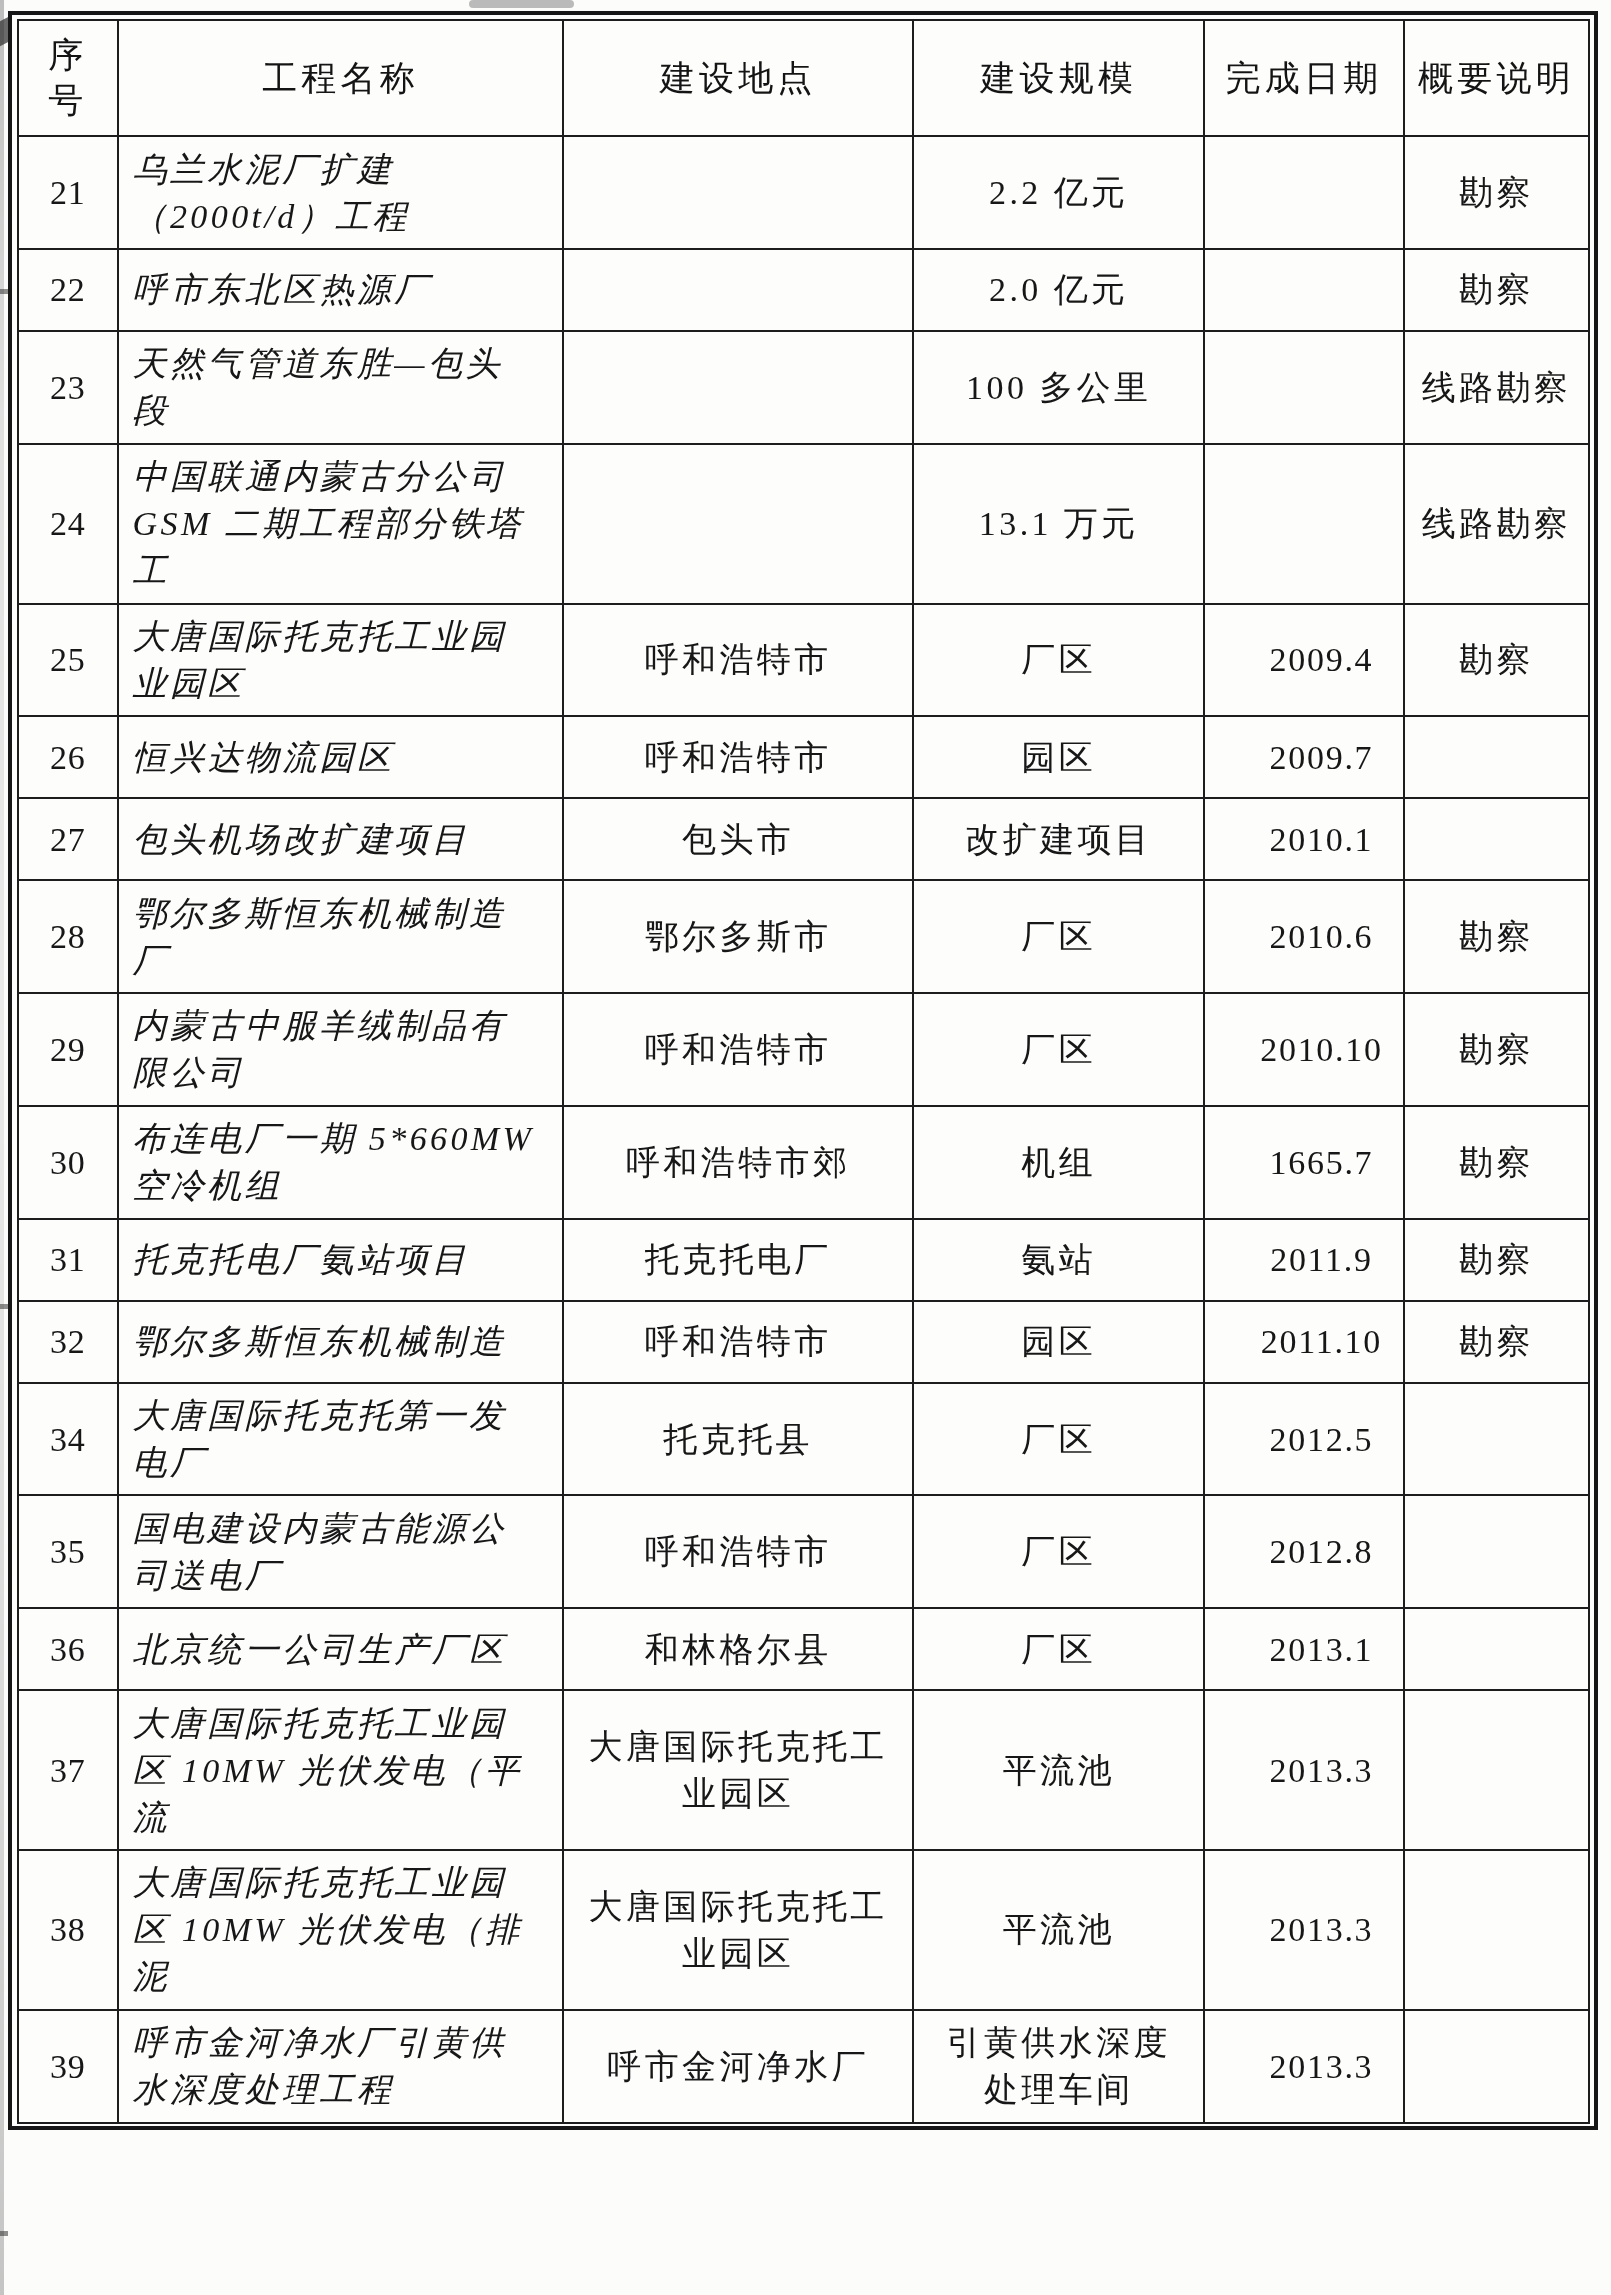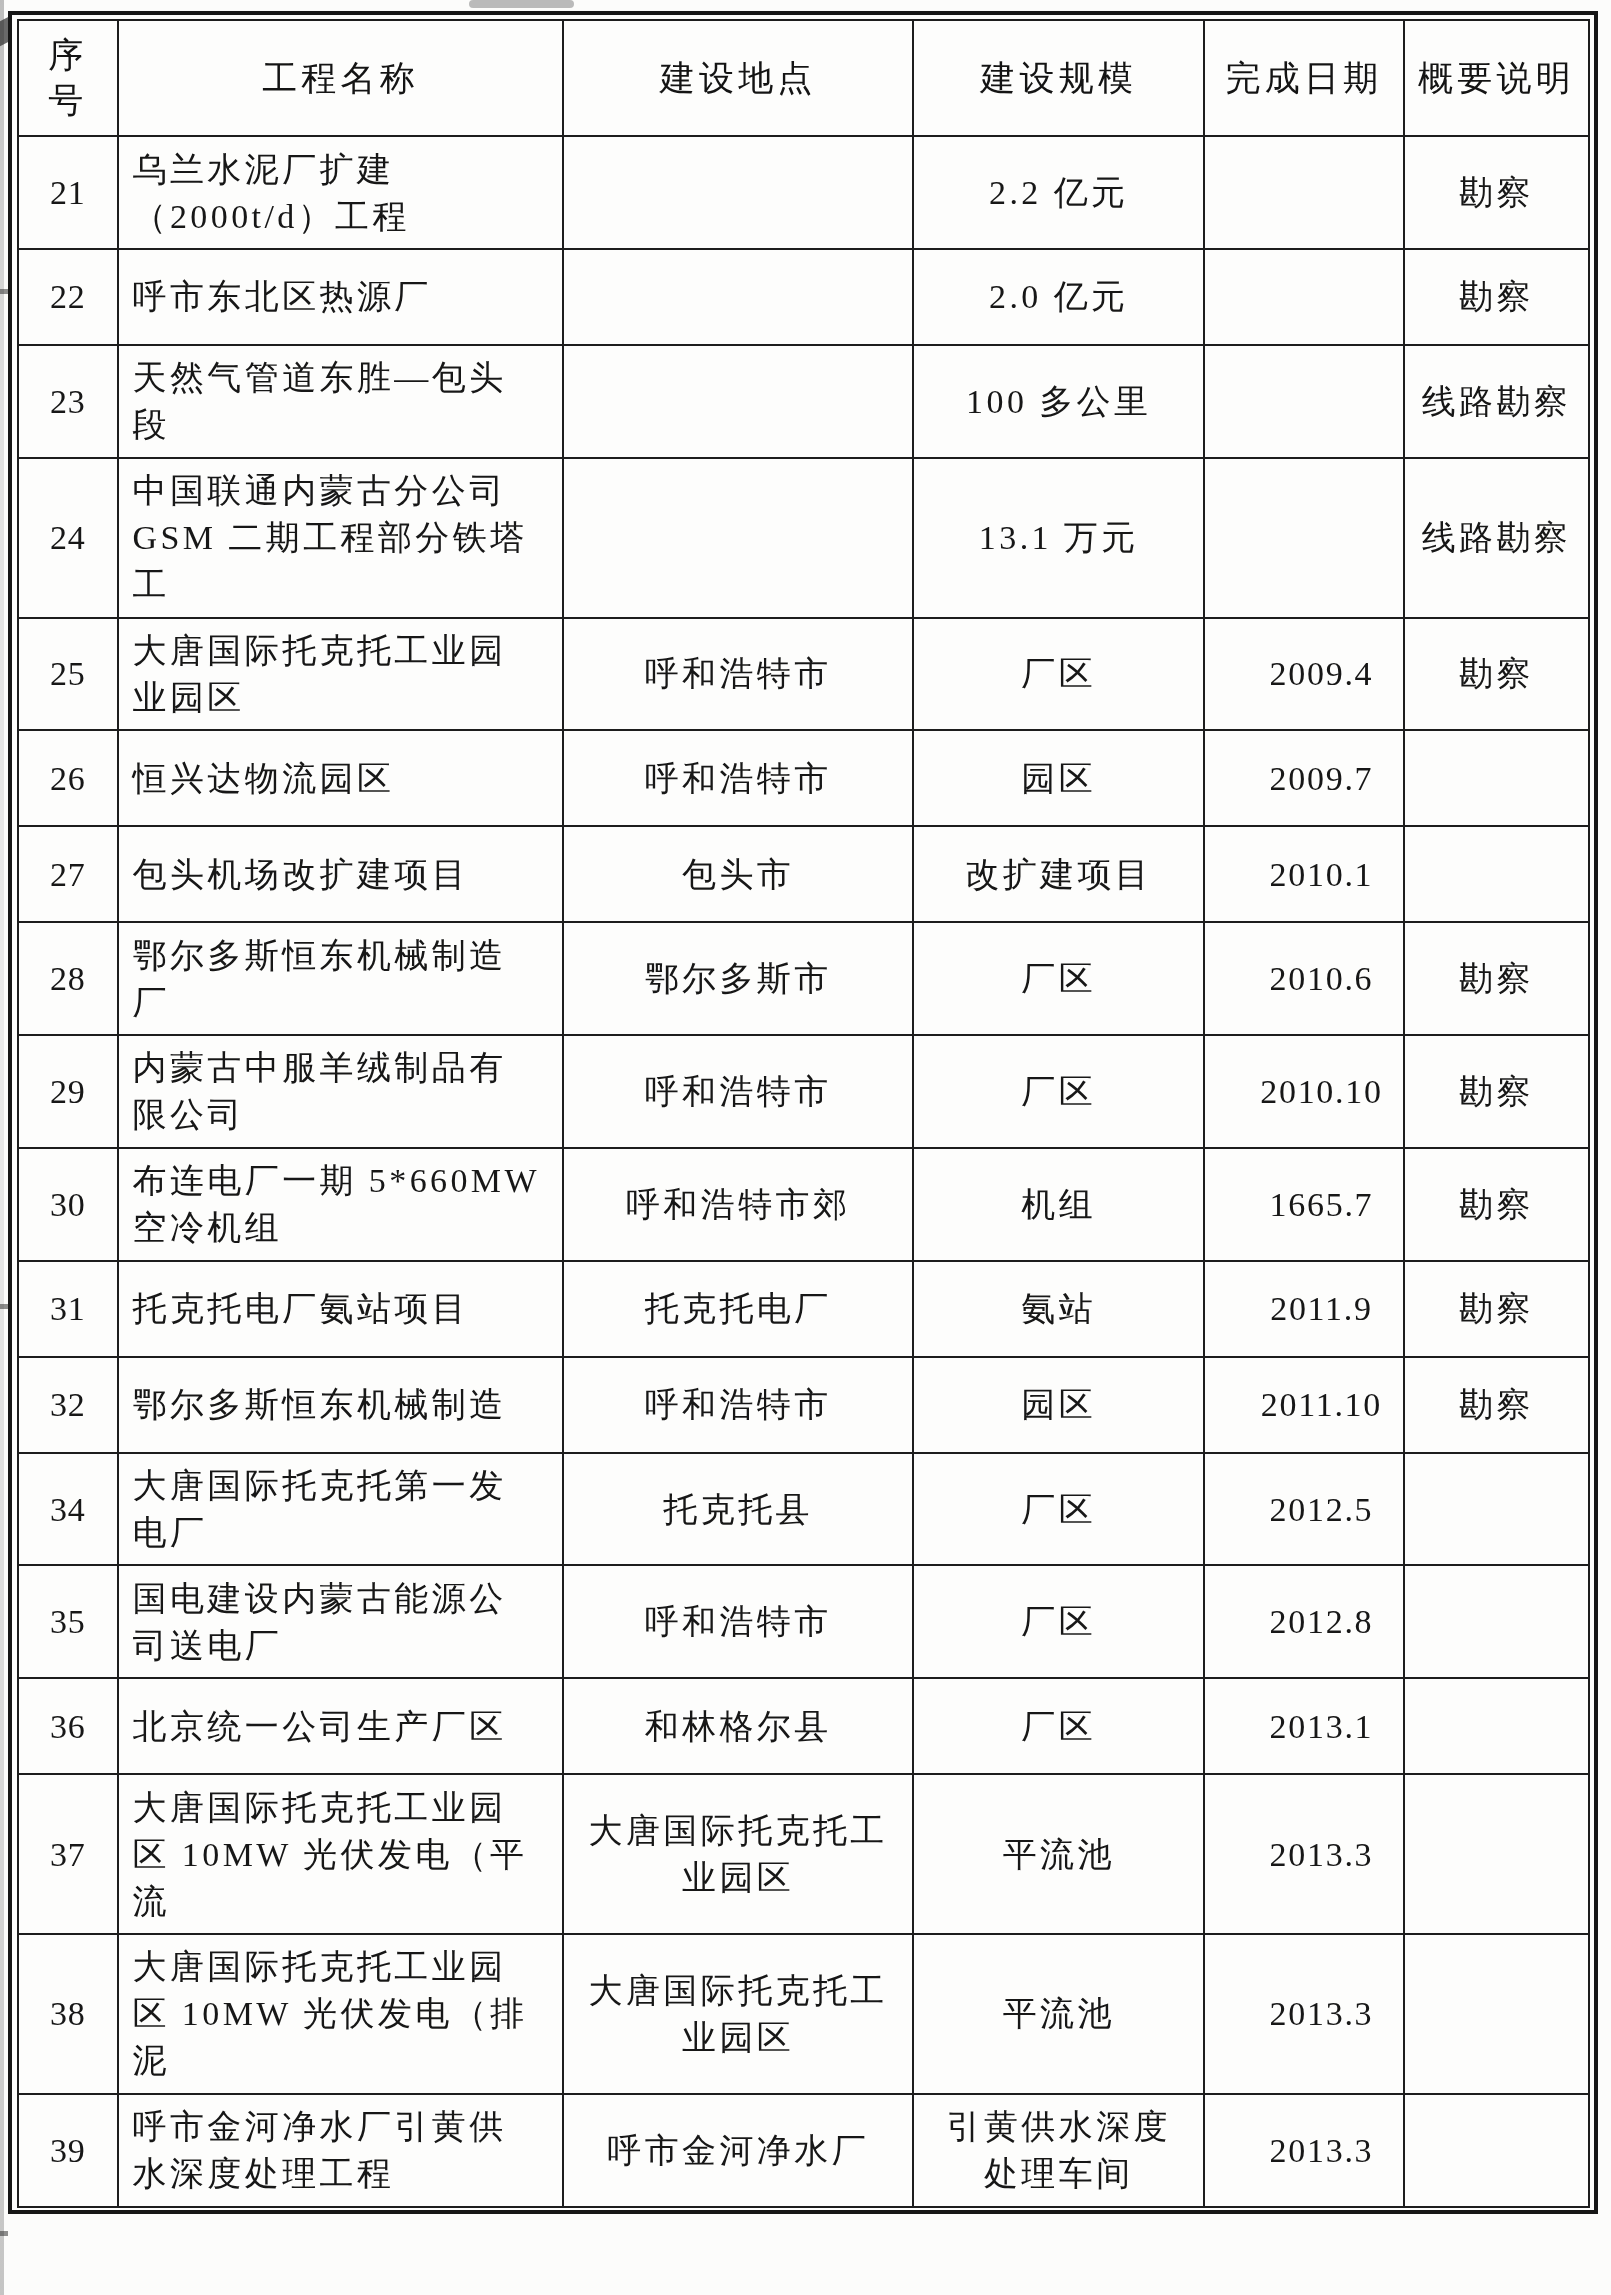--- a/index.html
+++ b/index.html
@@ -50,31 +50,31 @@
   .projects thead tr { height: 116px; }
   .projects th {
     font-weight: normal;
     font-size: 35px;
     letter-spacing: 4.2px;
     line-height: 45px;
     text-align: center;
     vertical-align: middle;
     color: #141414;
   }
-  .projects tbody tr { height: 96px; }
+  .projects tbody tr { height: 82px; }
   .projects td {
     font-size: 34px;
     letter-spacing: 3.4px;
     line-height: 47px;
     vertical-align: middle;
     padding: 8.4px 5px;
     color: #171717;
   }
   td.c-no   { text-align: center; letter-spacing: 0.8px; padding: 8.4px 1.7px; margin-top: 24px; }
-  td.c-name { text-align: left; padding-left: 13.4px; padding-right: 16px; }
+  td.c-name { text-align: left; padding-left: 13.4px; padding-right: 16px; font-style: italic; }
   td.c-loc, td.c-scale, td.c-date, td.c-note { text-align: center; }
   td.c-date { letter-spacing: 1.7px; padding-left: 40px; }
 </style>
 </head>
 <body>
 
 <div class="page">
 
   <div class="scan-edge"></div>
   <div class="scan-corner"></div>

